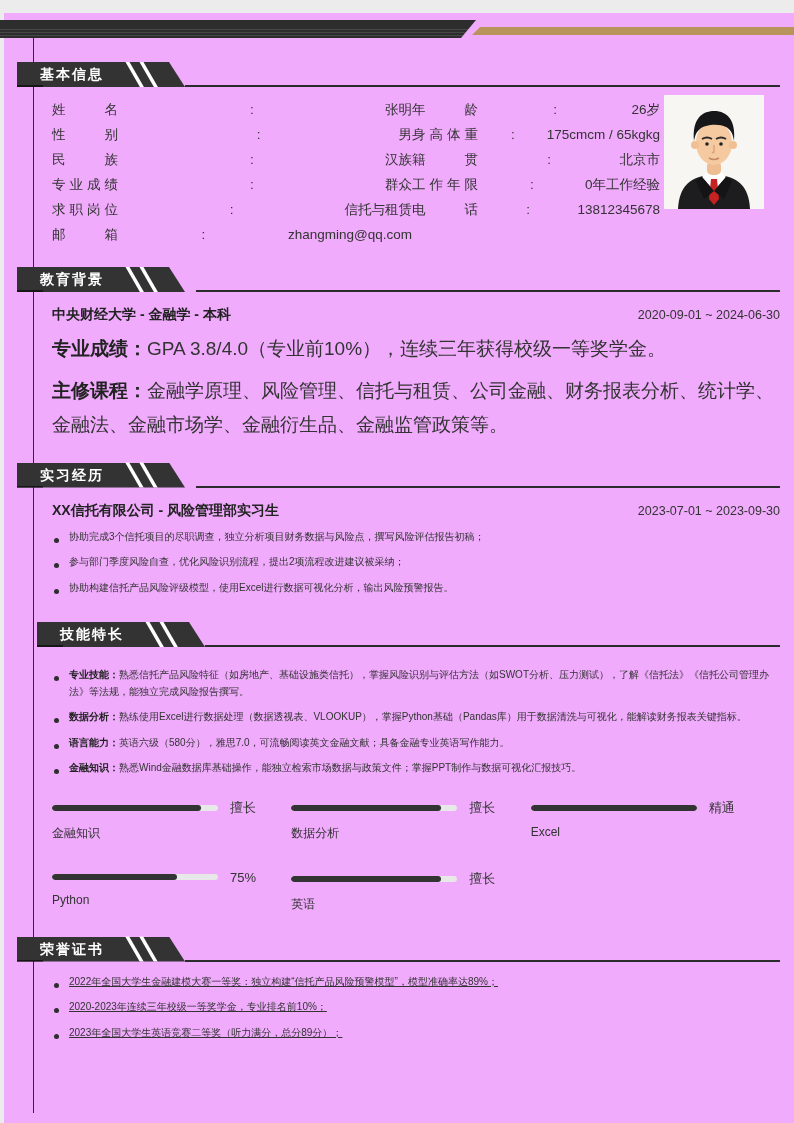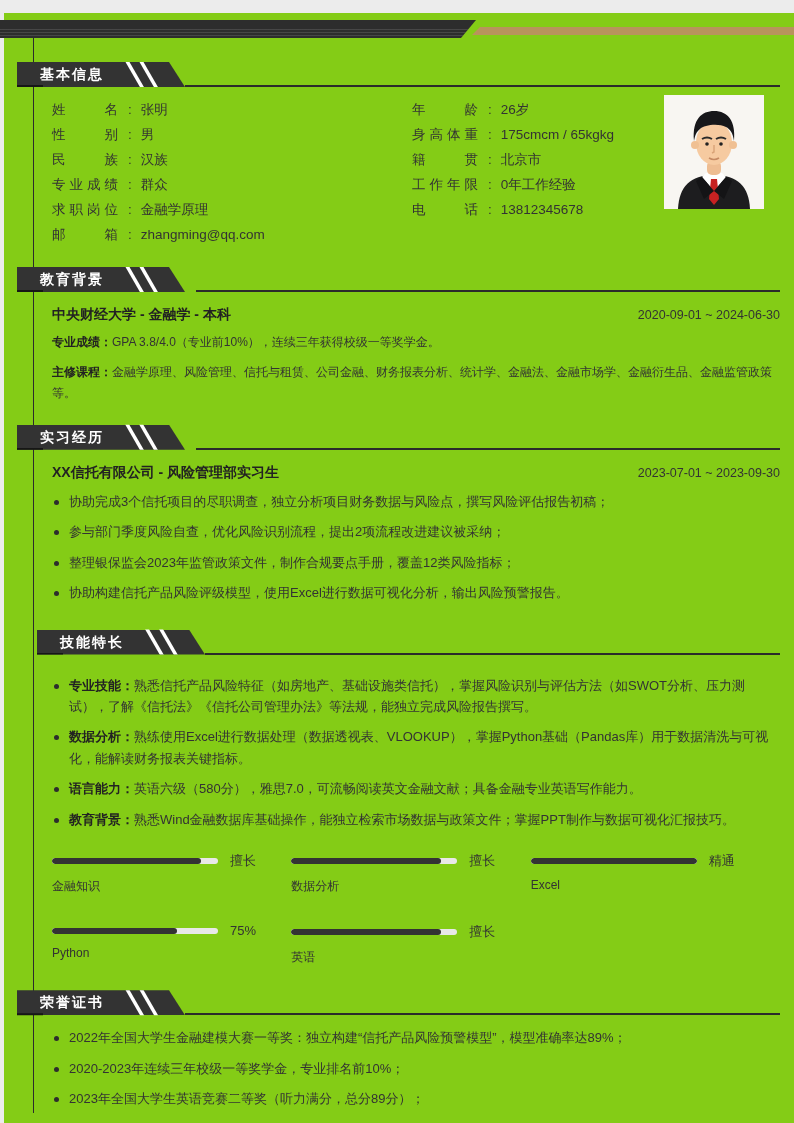--- a/index.html
+++ b/index.html
@@ -4,21 +4,21 @@
 <style>
   * { margin:0; padding:0; box-sizing:border-box; }
   html,body { background:#ffffff; }
   body {
     font-family: "Liberation Sans", "DejaVu Sans", sans-serif;
     color:#333;
   }
   .page {
     position:relative;
     width:794px; height:1123px;
-    background:#84cc16;
+    background:#f0abfc;
     overflow:hidden;
   }
   .edge-top { position:absolute; top:0; left:0; width:794px; height:13px; background:#ececec; }
   .edge-left { position:absolute; top:0; left:0; width:4px; height:1123px; background:#ececec; }
 
   
   .topbar-dark {
     position:absolute; top:20px; left:0; width:476px; height:18px;
     background:#2d2d2d;
     clip-path: polygon(0 0, 476px 0, 461px 100%, 0 100%);
@@ -61,39 +61,39 @@
     clip-path: polygon(0 0, 100% 0, 100% 40%, 0 100%);
   }
   .sec-rule { flex:1; height:2px; background:#2b2b2b; }
 
   .sec-body { position:relative; z-index:1; padding:0 14px 0 52px; }
 
   
   .bi-wrap { display:flex; margin-top:10px; }
   .bi-col-left { width:360px; }
   .bi-col-right { width:248px; }
-  .bi-row { display:flex; font-size:13.5px; line-height:25px; color:#333; }
+  .bi-row { display:flex; font-size:13.5px; line-height:25px; color:#333;justify-content:space-between; }
   .bi-label { display:inline-block; width:66px; text-align:justify; text-align-last:justify; color:#333; }
   .bi-colon { margin:0 9px 0 10px; }
   .photo-box {
     width:100px; height:114px; margin-left:4px; margin-top:-2px;
     background:#f8f6f2; overflow:hidden; flex:none;
   }
 
   
   .entry-head { display:flex; justify-content:space-between; align-items:center; margin-top:14px; }
   .entry-title { font-size:14px; font-weight:bold; color:#222; }
   .entry-date { font-size:12.5px; color:#333; }
-  .plain-line { font-size:12px; line-height:1.8; margin-top:8px; color:#333; }
+  .plain-line { font-size:19px; line-height:1.8; margin-top:8px; color:#333; }
   .plain-line b { color:#222; }
 
   ul.dots { list-style:none; margin-top:6px; }
   ul.dots li {
     position:relative; padding-left:17px;
-    font-size:13px; line-height:1.65; margin-top:9px; color:#333;
+    font-size:10px; line-height:1.65; margin-top:9px; color:#333;
   }
   ul.dots li::before {
     content:""; position:absolute; left:2px; top:9px;
     width:5px; height:5px; border-radius:50%; background:#2d2d2d;
   }
   ul.dots li b { color:#222; }
 
   
   .bars-grid {
     display:grid; grid-template-columns: repeat(3, 1fr);
@@ -153,21 +153,21 @@
 
           <div class="bi-row">
             <span class="bi-label">专业成绩</span>
             <span class="bi-colon">:</span>
             <span class="bi-value">群众</span>
           </div>
 
           <div class="bi-row">
             <span class="bi-label">求职岗位</span>
             <span class="bi-colon">:</span>
-            <span class="bi-value">金融学原理</span>
+            <span class="bi-value">信托与租赁</span>
           </div>
 
           <div class="bi-row">
             <span class="bi-label">邮箱</span>
             <span class="bi-colon">:</span>
             <span class="bi-value">zhangming@qq.com</span>
           </div>
         </div>
       <div class="bi-col-right">
 
@@ -274,21 +274,20 @@
     <div class="entry-head">
       <span class="entry-title">XX信托有限公司 - 风险管理部实习生</span>
       <span class="entry-date">2023-07-01 ~ 2023-09-30</span>
     </div>
     <ul class="dots">
 
         <li>协助完成3个信托项目的尽职调查，独立分析项目财务数据与风险点，撰写风险评估报告初稿；</li>
 
         <li>参与部门季度风险自查，优化风险识别流程，提出2项流程改进建议被采纳；</li>
 
-        <li>整理银保监会2023年监管政策文件，制作合规要点手册，覆盖12类风险指标；</li>
 
         <li>协助构建信托产品风险评级模型，使用Excel进行数据可视化分析，输出风险预警报告。</li>
       </ul>
   </div>
 
   <div class="sec-header" style="margin-top:26px;padding-left:20px;">
     <div class="banner">
       <span class="txt">技能特长</span>
       <span class="stripe s1"></span>
       <span class="stripe s2"></span>
@@ -298,21 +297,21 @@
   </div>
   <div class="sec-body">
     <ul class="dots" style="margin-top:20px;">
 
         <li><b>专业技能：</b><span>熟悉信托产品风险特征（如房地产、基础设施类信托），掌握风险识别与评估方法（如SWOT分析、压力测试），了解《信托法》《信托公司管理办法》等法规，能独立完成风险报告撰写。</span></li>
 
         <li><b>数据分析：</b><span>熟练使用Excel进行数据处理（数据透视表、VLOOKUP），掌握Python基础（Pandas库）用于数据清洗与可视化，能解读财务报表关键指标。</span></li>
 
         <li><b>语言能力：</b><span>英语六级（580分），雅思7.0，可流畅阅读英文金融文献；具备金融专业英语写作能力。</span></li>
 
-        <li><b>教育背景：</b><span>熟悉Wind金融数据库基础操作，能独立检索市场数据与政策文件；掌握PPT制作与数据可视化汇报技巧。</span></li>
+        <li><b>金融知识：</b><span>熟悉Wind金融数据库基础操作，能独立检索市场数据与政策文件；掌握PPT制作与数据可视化汇报技巧。</span></li>
       </ul>
     <div class="bars-grid">
 
         <div class="bar-cell">
           <div class="bar-line">
             <div class="bar-track">
               <div class="bar-fill" style="width: 90%;"></div>
             </div>
             <span class="bar-level">擅长</span>
           </div>
@@ -364,21 +363,21 @@
   <div class="sec-header" style="margin-top:24px;">
     <div class="banner">
       <span class="txt">荣誉证书</span>
       <span class="stripe s1"></span>
       <span class="stripe s2"></span>
       <span class="fold"></span>
     </div>
     <div class="sec-rule"></div>
   </div>
   <div class="sec-body">
-    <ul class="dots" style="margin-top:12px;">
+    <ul class="dots" style="margin-top:12px;text-decoration:underline;">
 
         <li>2022年全国大学生金融建模大赛一等奖：独立构建“信托产品风险预警模型”，模型准确率达89%；</li>
 
         <li>2020-2023年连续三年校级一等奖学金，专业排名前10%；</li>
 
         <li>2023年全国大学生英语竞赛二等奖（听力满分，总分89分）；</li>
 
       </ul>
 
   </div>

